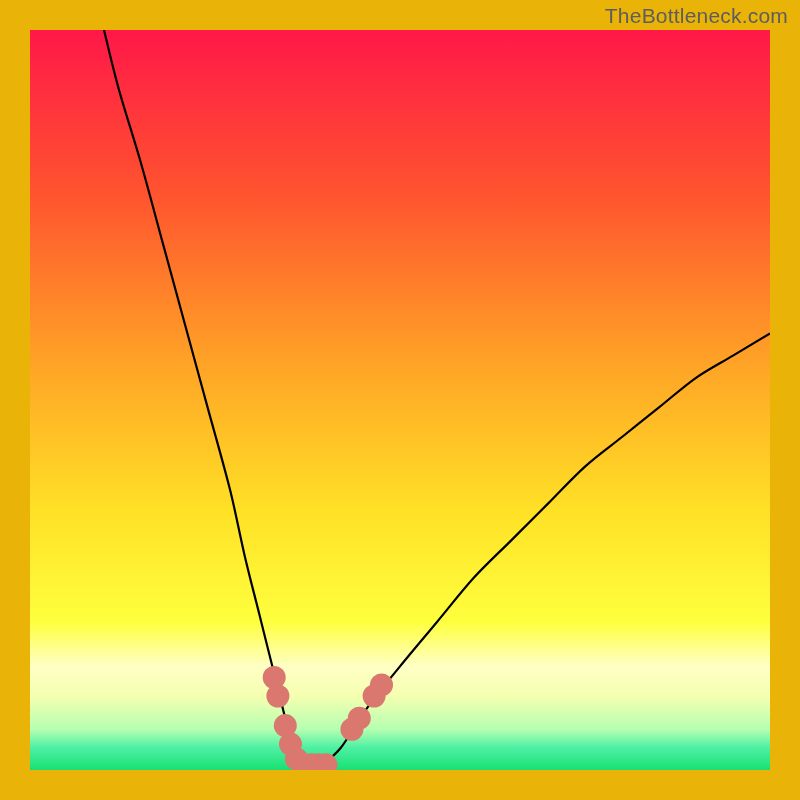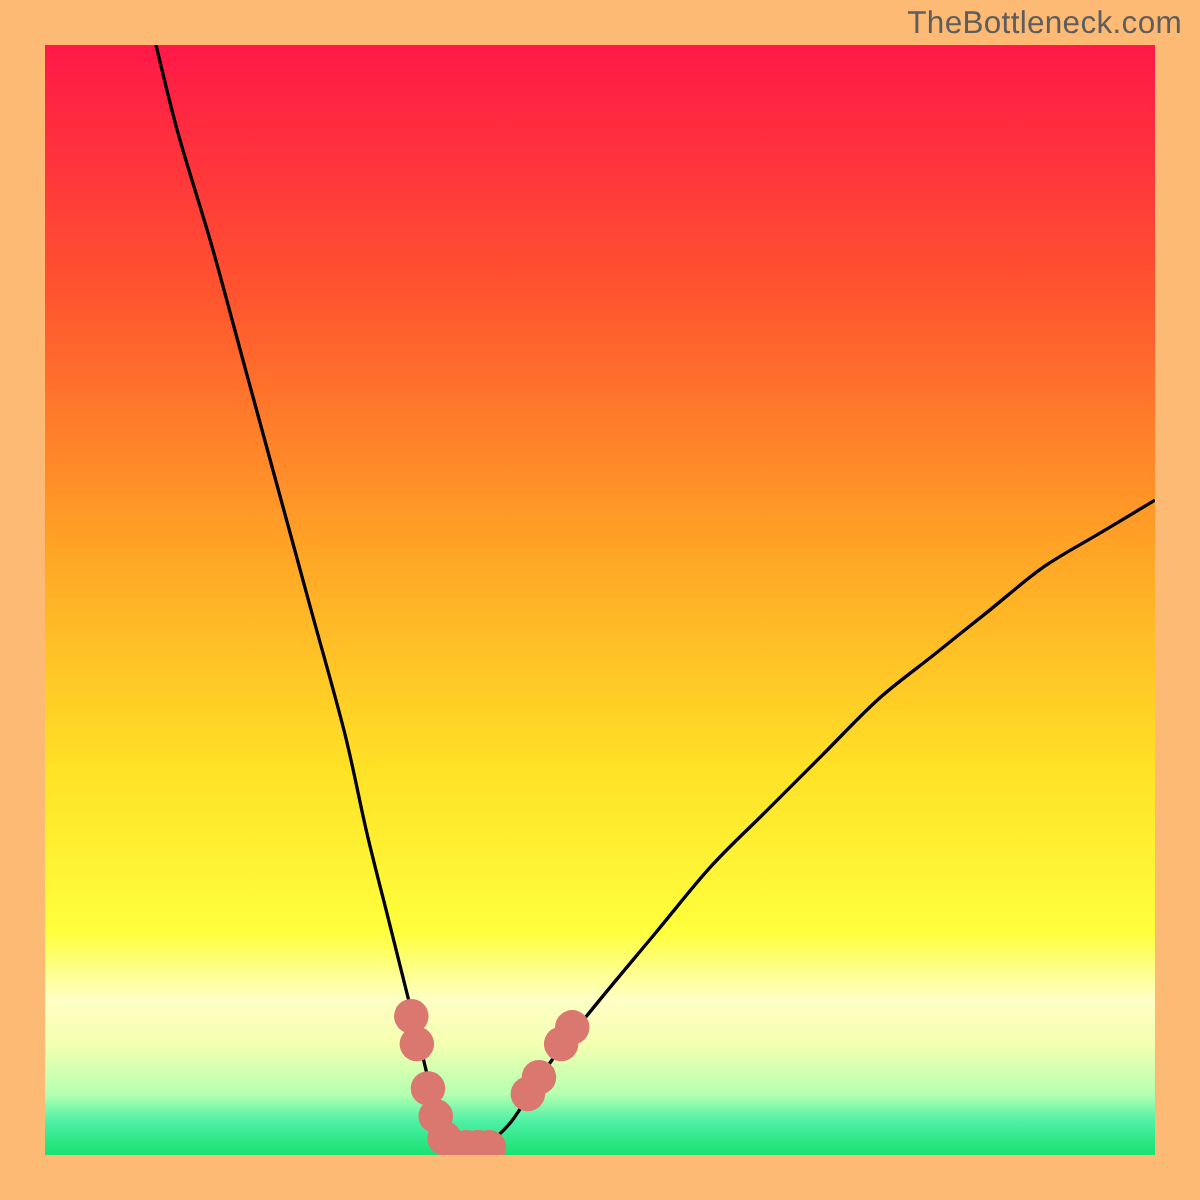--- a/index.html
+++ b/index.html
@@ -9,21 +9,21 @@
     height: 800px;
     background: #000;
     overflow: hidden;
   }
   .frame {
     position: absolute;
     left: 0;
     top: 0;
     width: 800px;
     height: 800px;
-    background: #fdba74;
+    background: #eab308;
   }
   .plot {
     position: absolute;
     left: 30px;
     top: 30px;
     width: 740px;
     height: 740px;
     overflow: hidden;
   }
   .gradient {

